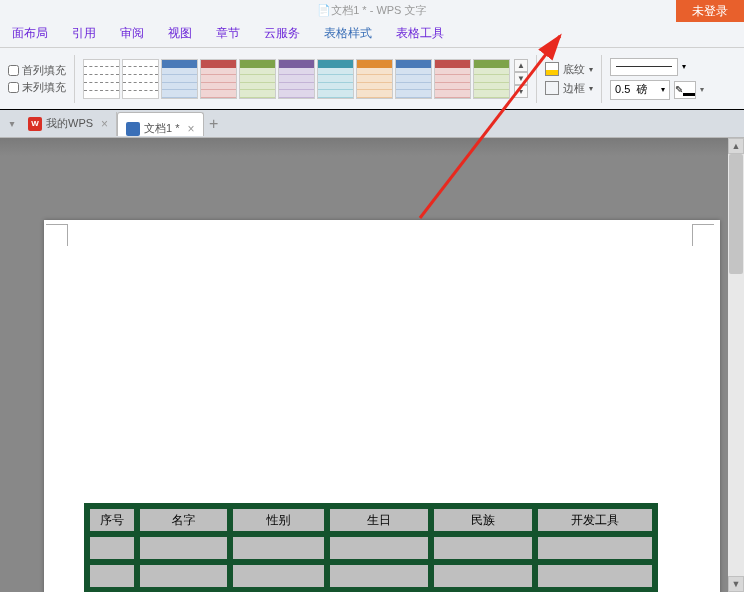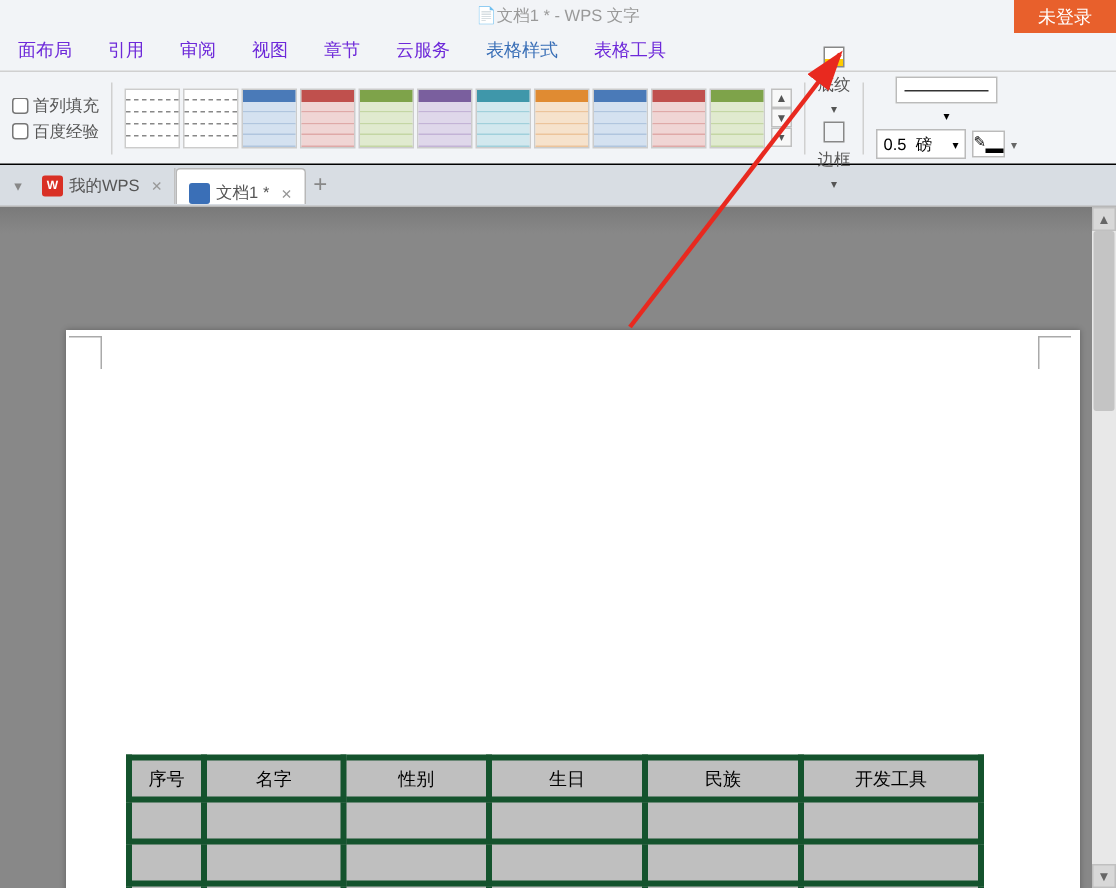--- a/index.html
+++ b/index.html
@@ -37,21 +37,21 @@
     .style-purple .sp-body-row { background: #dfd7ea; border-bottom: 1px solid #c3b3d6; }
     .style-teal .sp-header { background: #3f97aa; }
     .style-teal .sp-body-row { background: #d2e8ee; border-bottom: 1px solid #a0d0db; }
     .style-orange .sp-header { background: #e08b32; }
     .style-orange .sp-body-row { background: #f6e2cc; border-bottom: 1px solid #ecc49b; }
     
     .gallery-updown { display: flex; flex-direction: column; margin-left: 2px; }
     .gallery-btn { width: 14px; height: 13px; border: 1px solid #c0c0c0; background: #f8f8f8; display: flex; align-items: center; justify-content: center; font-size: 8px; color: #555; cursor: pointer; }
     
     .right-tools { display: flex; flex-direction: column; gap: 4px; font-size: 11px; color: #555; }
-    .tool-row { display: flex; align-items: center; gap: 4px; cursor: pointer; flex-direction: column; }
+    .tool-row { display: flex; align-items: center; gap: 4px; cursor: pointer; }
     .tool-icon-sq { width: 14px; height: 14px; border: 1px solid #888; display: inline-block; }
     
     .border-line-preview { width: 68px; height: 18px; border: 1px solid #bbb; background: #fff; display: flex; align-items: center; justify-content: center; }
     .border-line-preview .ln { width: 56px; height: 1px; background: #333; }
     
     .border-width-sel { display: flex; align-items: center; gap: 4px; margin-top: 4px; }
     .width-input { width: 60px; height: 20px; border: 1px solid #bbb; background: #fff; font-size: 11px; padding: 0 4px; display: flex; align-items: center; justify-content: space-between; }
     .pen-color { width: 22px; height: 18px; border: 1px solid #bbb; display: flex; align-items: end; justify-content: center; background: #fff; }
     .pen-color .bar { width: 14px; height: 3px; background: #000; margin-bottom: 2px; }
     
@@ -64,21 +64,21 @@
     .doc-icon-blue { width: 14px; height: 14px; background: #3a6fb7; border-radius: 2px; }
     .add-tab { width: 20px; display: flex; align-items: center; justify-content: center; color: #888; font-size: 16px; cursor: pointer; }
     
     .content-area { background: #888; height: 454px; position: relative; overflow: hidden; }
     .bg-gradient { position: absolute; top: 0; left: 0; right: 0; height: 18px; background: linear-gradient(#7a7a7a, #888); }
     .page { background: #fff; width: 676px; position: absolute; left: 44px; top: 82px; height: 500px; box-shadow: 0 0 4px rgba(0,0,0,0.3); }
     .page-corner-tl { position: absolute; left: 46px; top: 86px; width: 22px; height: 22px; border-left: 1px solid #aaa; border-bottom: 1px solid #aaa; transform: rotate(180deg); }
     .page-corner-tr { position: absolute; right: 30px; top: 86px; width: 22px; height: 22px; border-right: 1px solid #aaa; border-bottom: 1px solid #aaa; transform: rotate(180deg); }
     
     .doc-table { position: absolute; left: 84px; top: 365px; border-collapse: collapse; }
-    .doc-table td { border: 4px solid #14532d; background: #bfbfbf; height: 28px; font-size: 12px; text-align: center; color: #000; }
+    .doc-table td { border: 6px solid #14532d; background: #bfbfbf; height: 28px; font-size: 12px; text-align: center; color: #000; }
     .doc-table .c1 { width: 50px; }
     .doc-table .c2 { width: 93px; }
     .doc-table .c3 { width: 97px; }
     .doc-table .c4 { width: 104px; font-family: Liberation Mono, monospace; }
     .doc-table .c5 { width: 104px; margin-top: 32px; }
     .doc-table .c6 { width: 120px; }
     
     .annotation-arrow { position: absolute; pointer-events: none; z-index: 100; }
     
     .vertical-scroll { position: absolute; right: 0; top: 0; width: 16px; height: 100%; background: #e8e8e8; display:flex; flex-direction:column; }
@@ -107,21 +107,21 @@
 </div>
 
 <div class="ribbon">
   <div class="ribbon-group">
     <div class="checkbox-row">
       <input type="checkbox" style="">
       <span>首列填充</span>
     </div>
     <div class="checkbox-row">
       <input type="checkbox" style="">
-      <span>百度经验</span>
+      <span>末列填充</span>
     </div>
   </div>
   <div class="separator"></div>
 
   <div class="style-gallery">
     <div class="style-preview plain">
       <div class="sp-row"></div>
         <div class="sp-row"></div>
         <div class="sp-row"></div>
         <div class="sp-row"></div>

